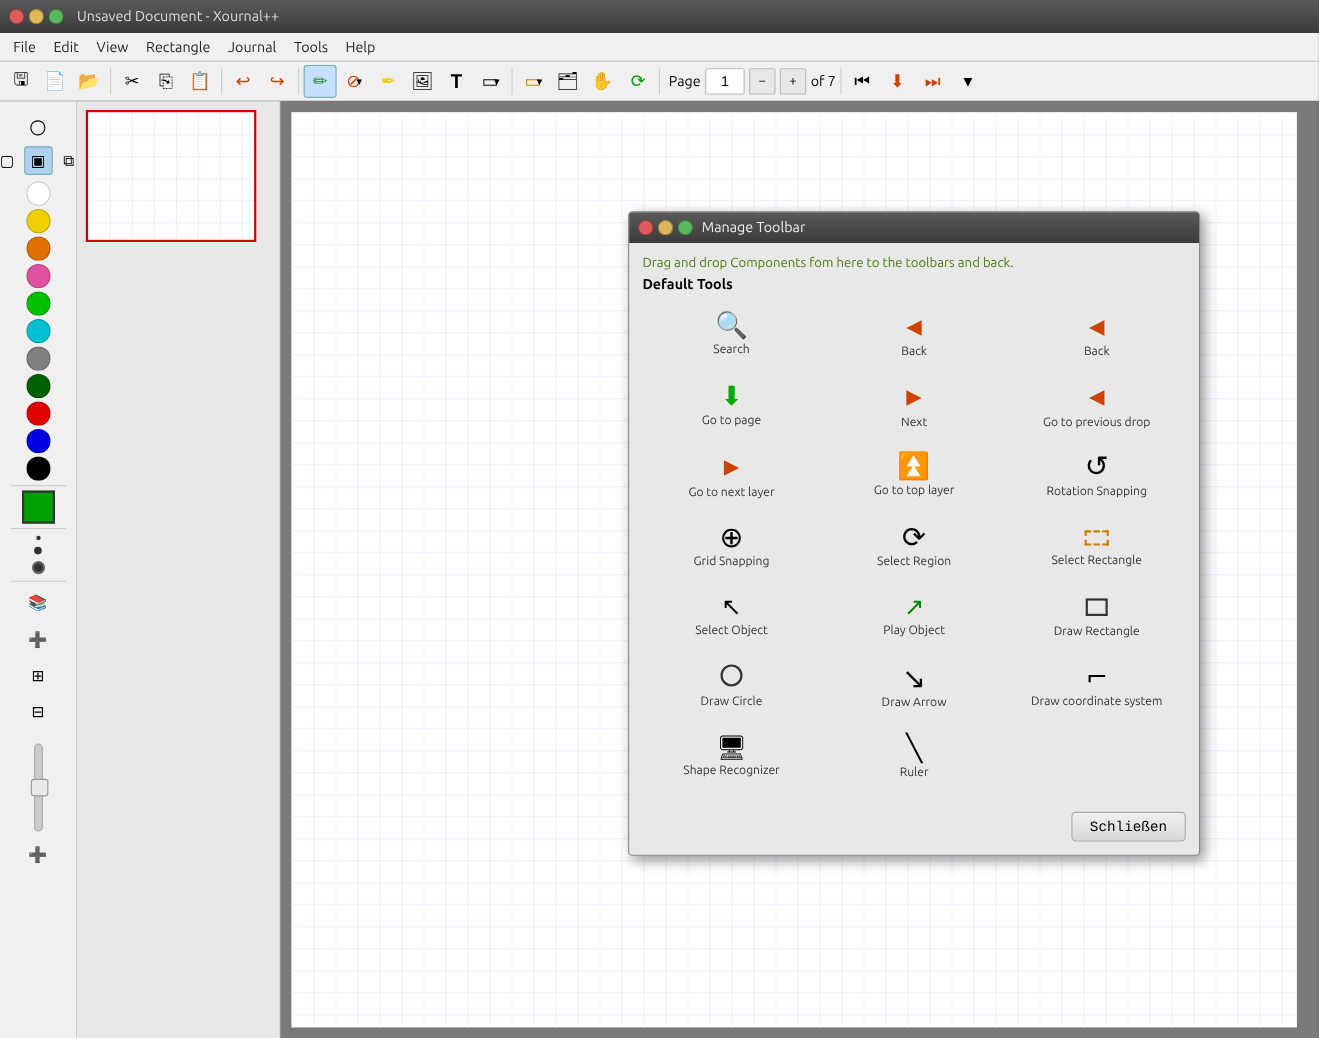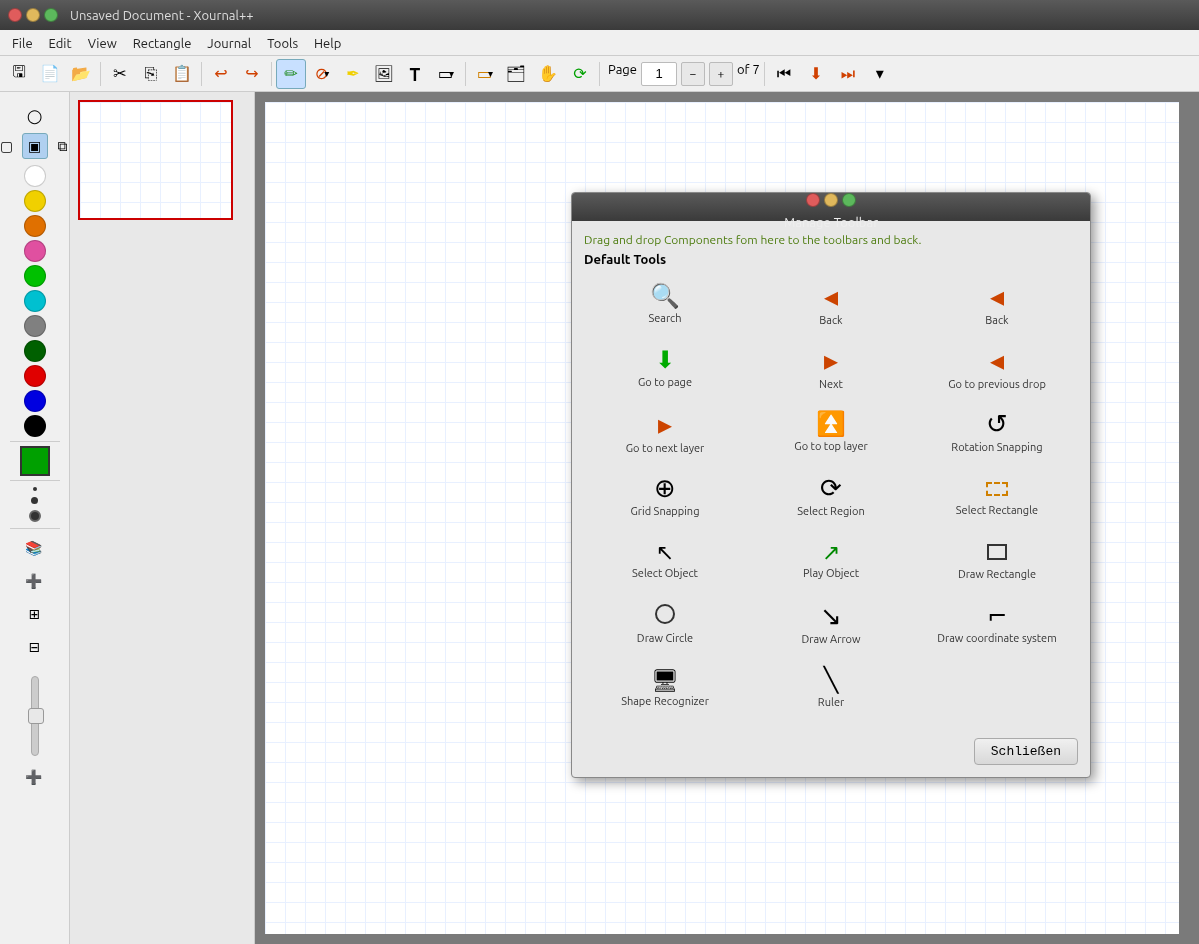--- a/index.html
+++ b/index.html
@@ -55,21 +55,21 @@
       cursor: pointer;
       font-size: 16px;
     }
     .tb-btn.active { background: #c8e0ff; border-color: #7ab; }
     .tb-separator { width: 1px; height: 24px; background: #ccc; margin: 0 2px; }
     .tb-group { display: flex; align-items: center; gap: 1px; }
     .tb-dropdown-arrow { font-size: 10px; margin-left: -4px; }
 
     
     .page-nav {
-      display: flex; gap: 4px; margin-left: 4px; font-size: 13px;
+      display: flex; align-items: center; gap: 4px; margin-left: 4px; font-size: 13px;
     }
     .page-input {
       width: 36px; height: 24px; text-align: center; border: 1px solid #bbb; border-radius: 2px; font-size: 13px;
     }
     .page-btn {
       width: 24px; height: 24px; border: 1px solid #bbb; background: #e8e8e8; border-radius: 2px; cursor: pointer;
       display: flex; align-items: center; justify-content: center; font-size: 12px;
     }
 
     
@@ -165,21 +165,20 @@
       transform: translateX(-30%);
     }
     .dialog-titlebar {
       background: linear-gradient(to bottom, #5a5a5a, #3a3a3a);
       border-radius: 3px 3px 0 0;
       height: 28px;
       display: flex;
       align-items: center;
       padding: 0 8px;
       gap: 8px;
-      flex-direction: column;
     }
     .dialog-title { color: #eee; font-size: 13px; }
     .dialog-body { padding: 12px; }
     .dialog-info { color: #4d7c0f; font-size: 12px; margin-bottom: 6px; }
     .dialog-section-title { font-weight: bold; font-size: 13px; margin-bottom: 8px; }
     .tools-grid {
       display: grid;
       grid-template-columns: repeat(3, 1fr);
       gap: 4px;
       margin-bottom: 12px;

